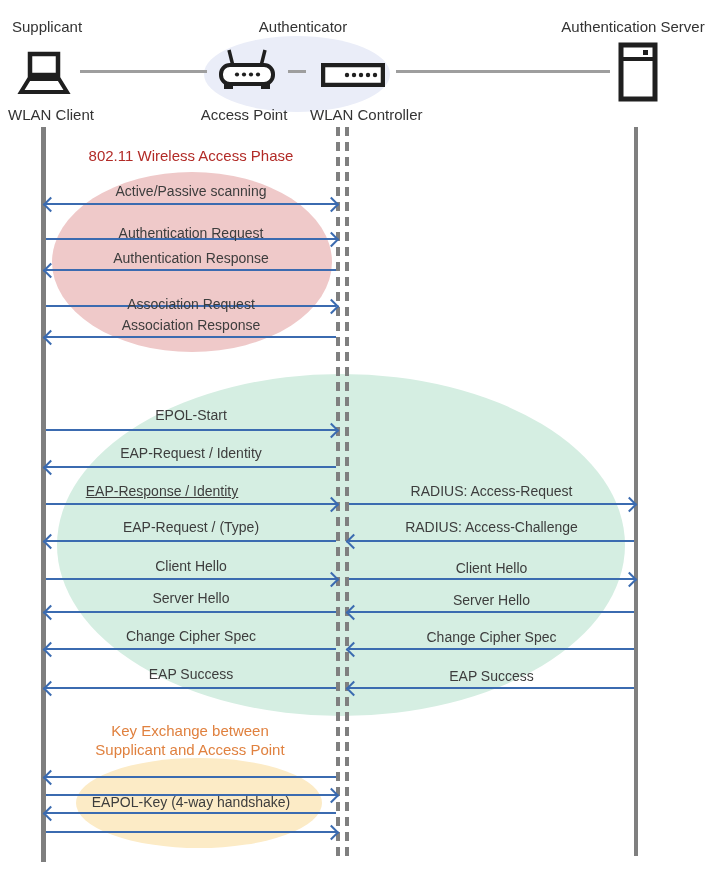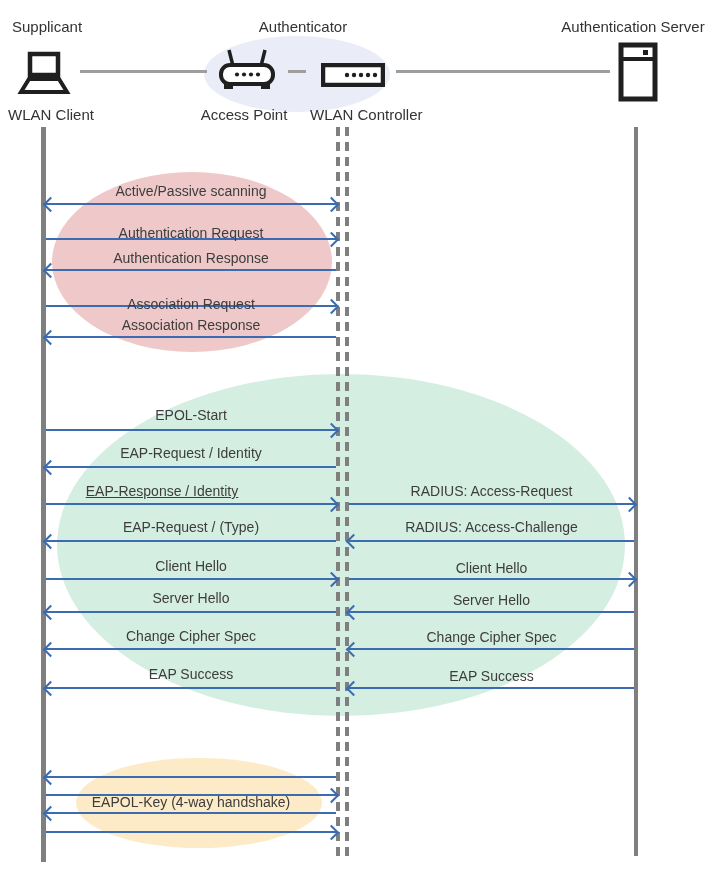--- a/index.html
+++ b/index.html
@@ -90,20 +90,23 @@
   </div>
 
   <div class="abs dev-label" style="left:6px;top:106px;width:90px;">WLAN Client</div>
   <div class="abs dev-label" style="left:199px;top:106px;width:90px;">Access Point</div>
   <div class="abs dev-label" style="left:310px;top:106px;width:105px;">WLAN Controller</div>
 
   <div class="abs ellipse" style="left: 52px; top: 172px; width: 280px; height: 180px; background: rgb(239, 201, 201);"></div>
   <div class="abs ellipse" style="left: 57px; top: 374px; width: 568px; height: 342px; background: rgb(213, 238, 226);"></div>
   <div class="abs ellipse" style="left: 76px; top: 758px; width: 246px; height: 90px; background: rgb(252, 235, 198);"></div>
 
+  <div class="abs phase-title" style="left: 46px; top: 146px; width: 290px; color: rgb(178, 43, 39);">802.11 Wireless Access Phase</div>
+  <div class="abs phase-title" style="left: 45px; top: 721px; width: 290px; color: rgb(224, 129, 63);">Key Exchange between
+Supplicant and Access Point</div>
 
   <div class="abs lifeline" style="left:41px;top:127px;height:735px;z-index:1;"></div>
   <div class="abs dashline" style="left:336px;top:127px;height:730px;z-index:1;"></div>
   <div class="abs dashline" style="left:345px;top:127px;height:730px;z-index:1;"></div>
   <div class="abs lifeline" style="left:634px;top:127px;height:729px;width:4px;z-index:1;"></div>
 
   <div>
       <div class="arrow" style="left: 46px; width: 290px; top: 203px;">
         <span class="head head-right"></span>
         <span class="head head-left"></span>

